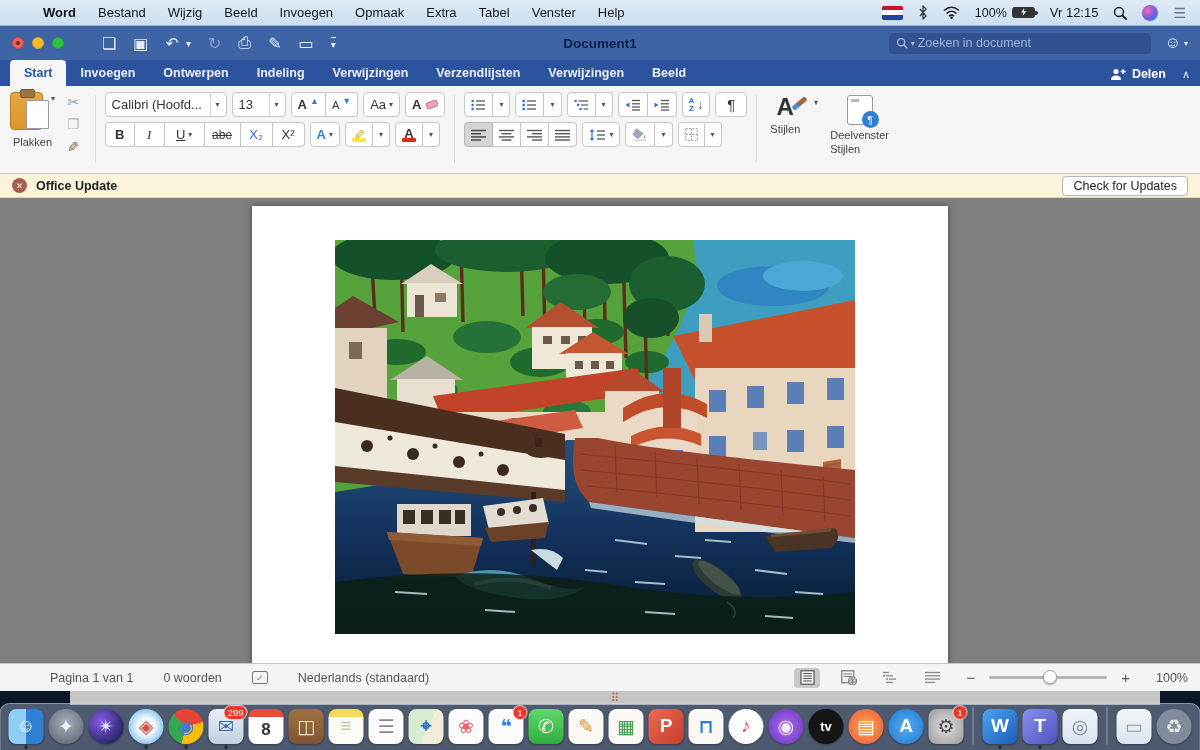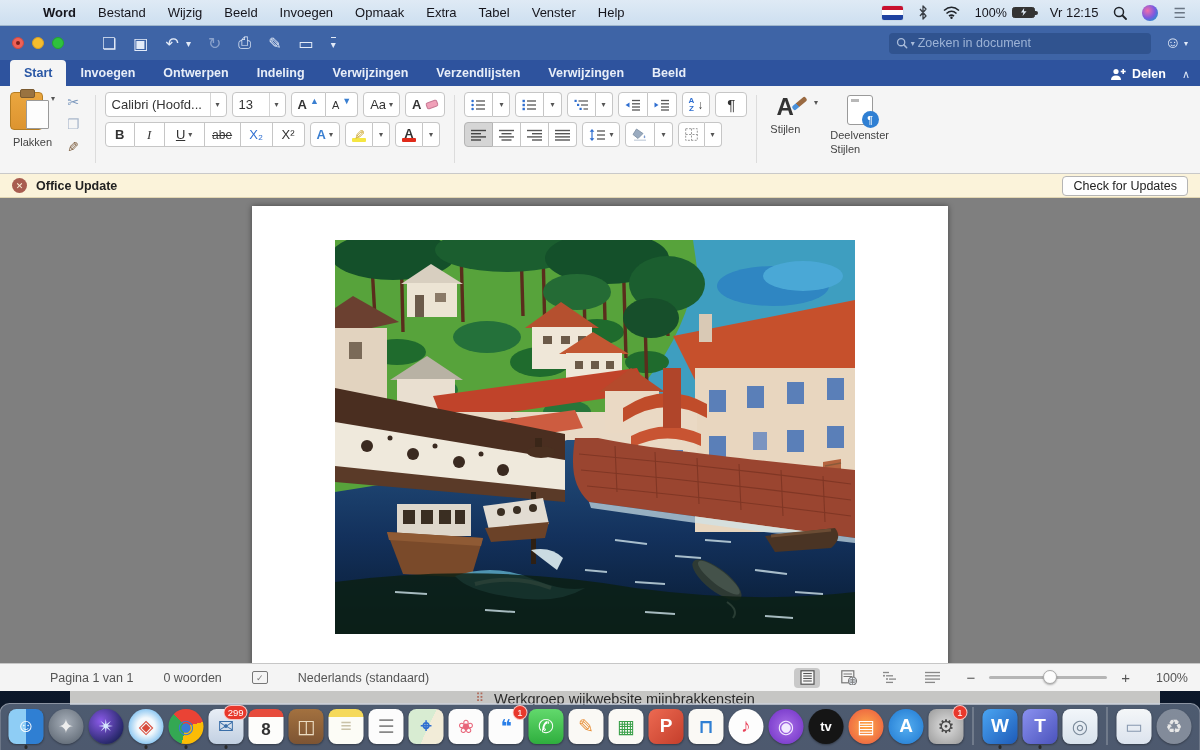--- a/index.html
+++ b/index.html
@@ -192,20 +192,21 @@
     <span>❏</span>
     <span>▣</span>
     <span>↶</span>
     <span class="tb-small">▾</span>
     <span class="dim">↻</span>
     <span>⎙</span>
     <span>✎</span>
     <span>▭</span>
     <span style="border-top:1.5px solid #e3ebf8;font-size:10px;padding-top:1px;">▾</span>
   </span>
+  <span class="doc-title">Document1</span>
   <span class="searchbox">
     <svg width="12" height="12" viewBox="0 0 14 14">
         <circle cx="6" cy="6" r="4.2" stroke="#a9bcda" stroke-width="1.5" fill="none"></circle>
         <line x1="9.2" y1="9.2" x2="12.5" y2="12.5" stroke="#a9bcda" stroke-width="1.7" stroke-linecap="round"></line>
       </svg>
     <span class="chev">▾</span>
     <input placeholder="Zoeken in document" style="">
   </span>
   <span class="smiley">
     <span>☺</span>
@@ -777,21 +778,20 @@
     <span class="zoom-track">
         <span class="zoom-handle"></span>
       </span>
     <span class="zoom-plus">+</span>
     <span class="zoom-label">100%</span>
   </span>
 </div>
 
 <div class="bgwin">
   <span class="handle">⠿</span>
-  <span class="bg-text">Werkgroep wijkwebsite mijnbrakkenstein</span>
 </div>
 
 <div class="dock">
     <div class="dock-item">
       <div class="dock-ic sq" style="background: linear-gradient(90deg, rgb(142, 205, 245) 50%, rgb(47, 127, 211) 50%); color: rgb(255, 255, 255);">☺</div>
       <div class="run-dot"></div>
     </div>
     <div class="dock-item">
       <div class="dock-ic ci" style="background: radial-gradient(circle at 50% 40%, rgb(168, 176, 186), rgb(84, 94, 106)); color: rgb(238, 238, 238);">✦</div>
     </div>

